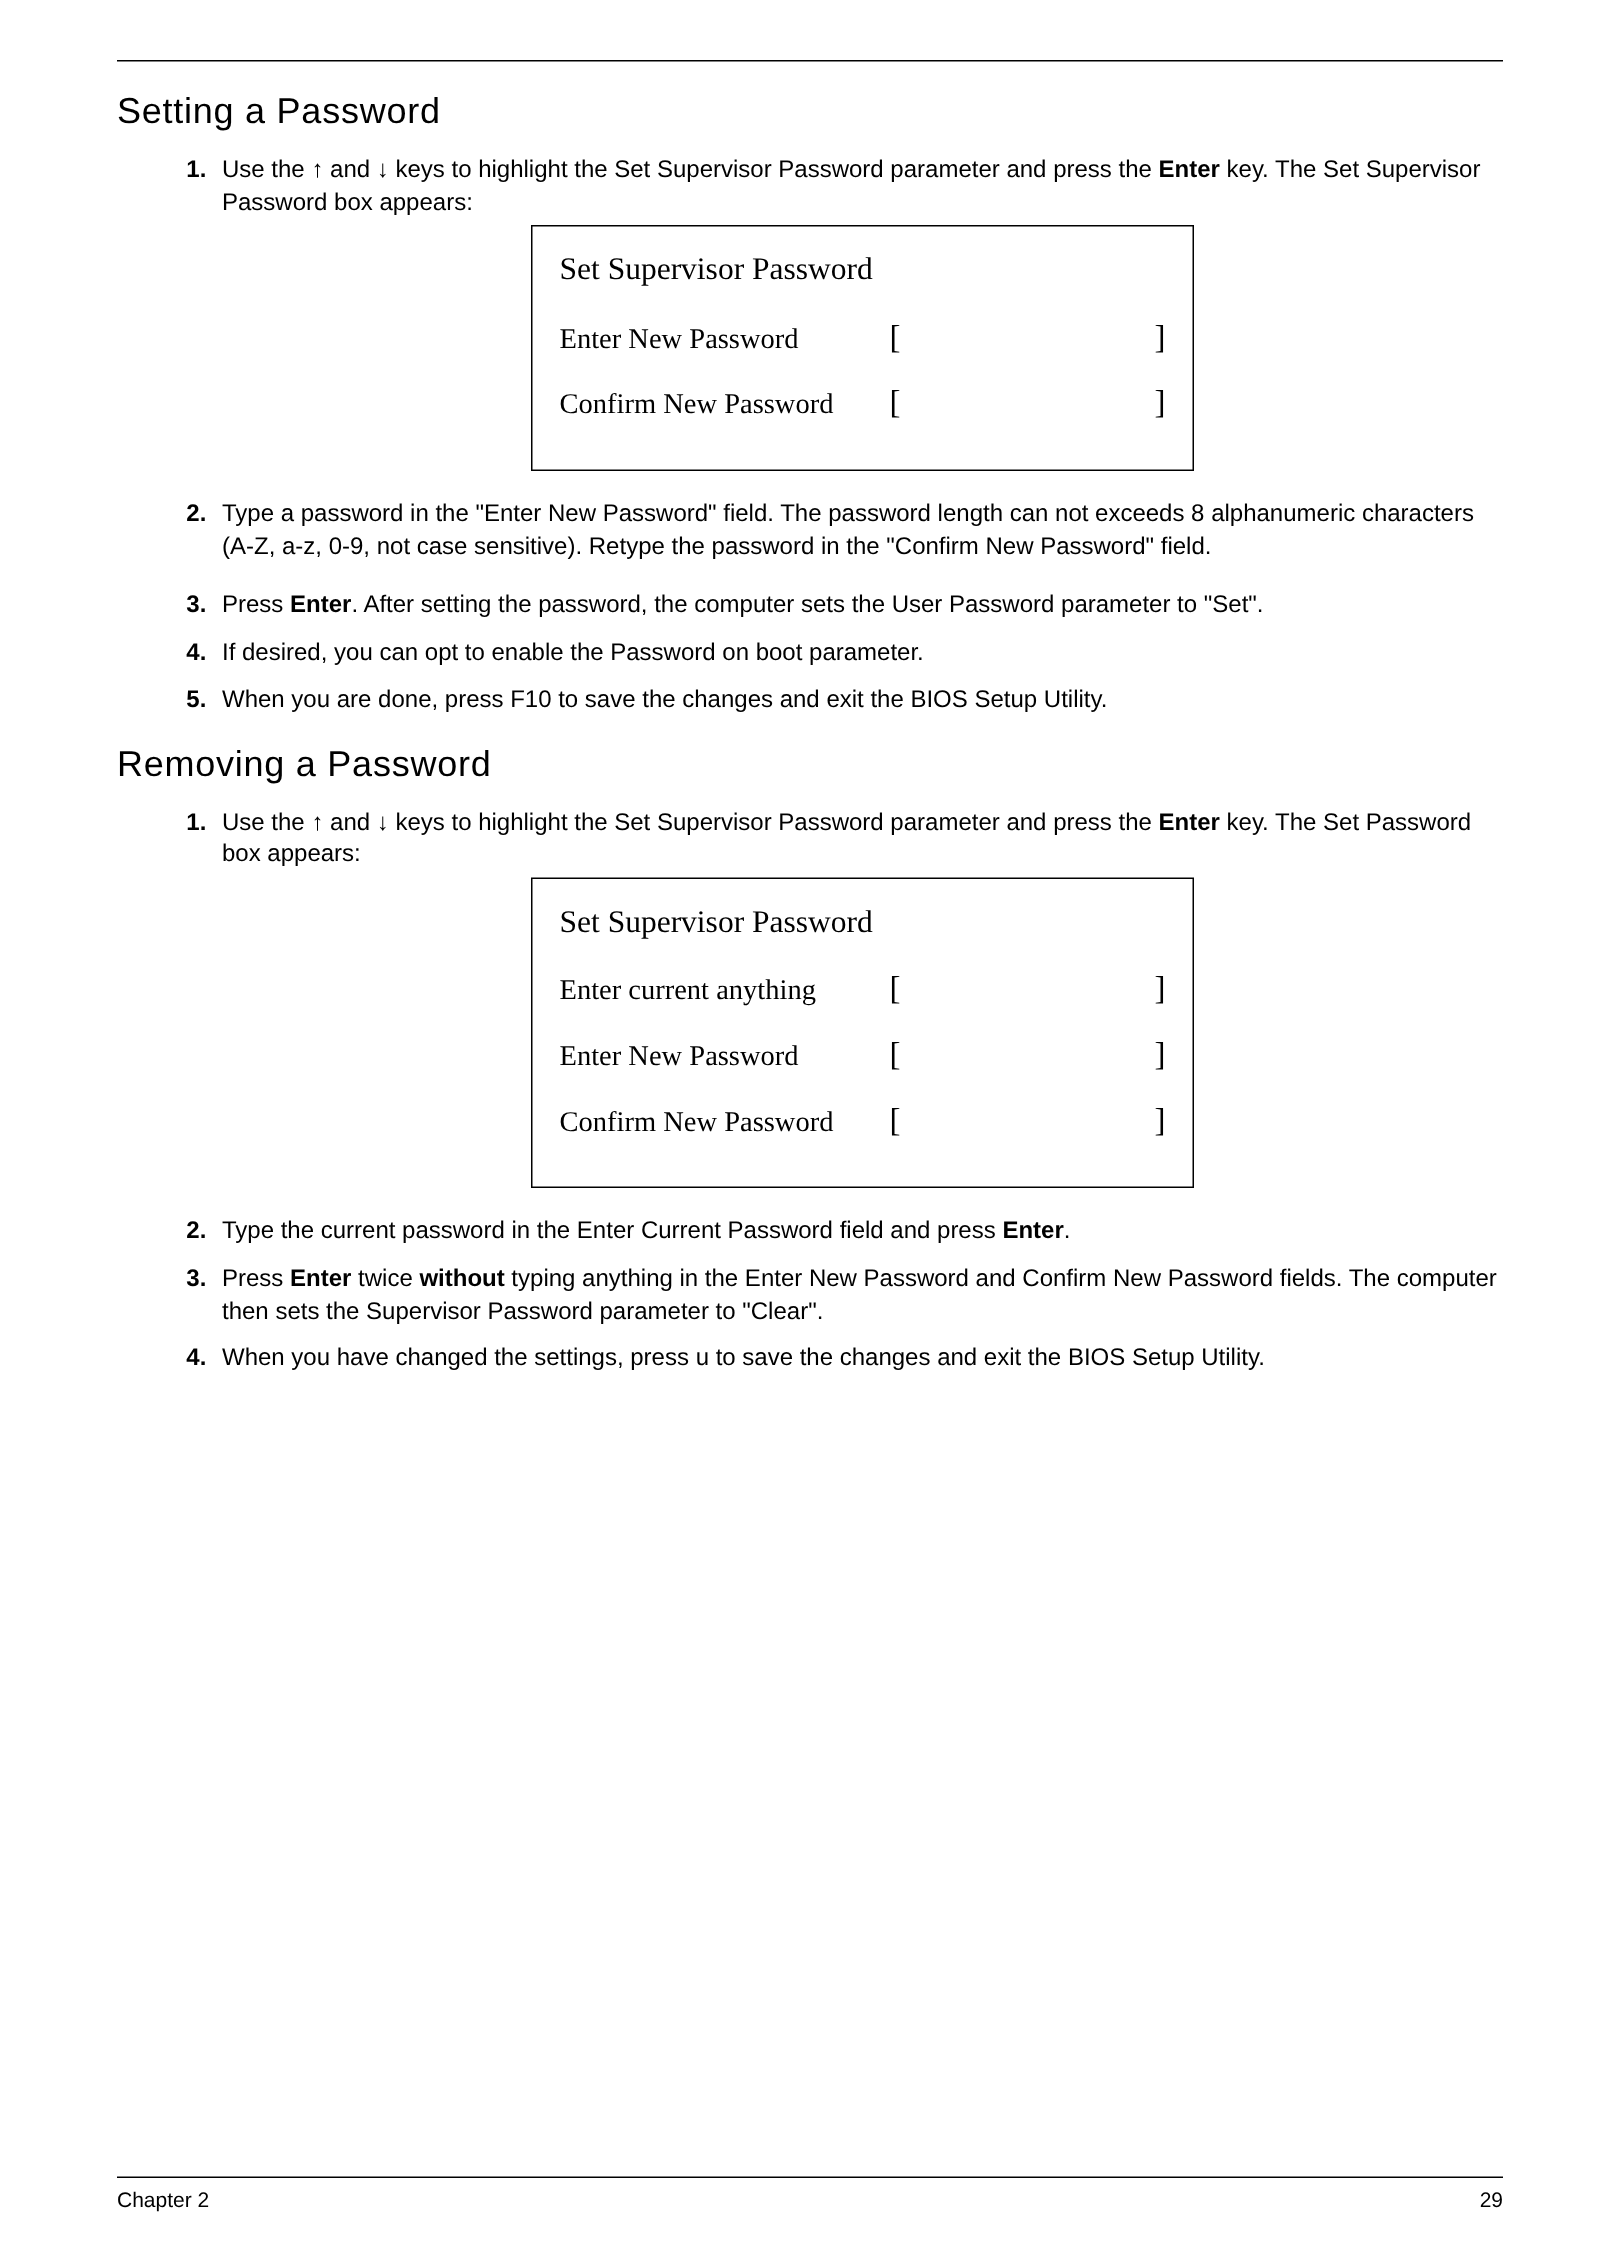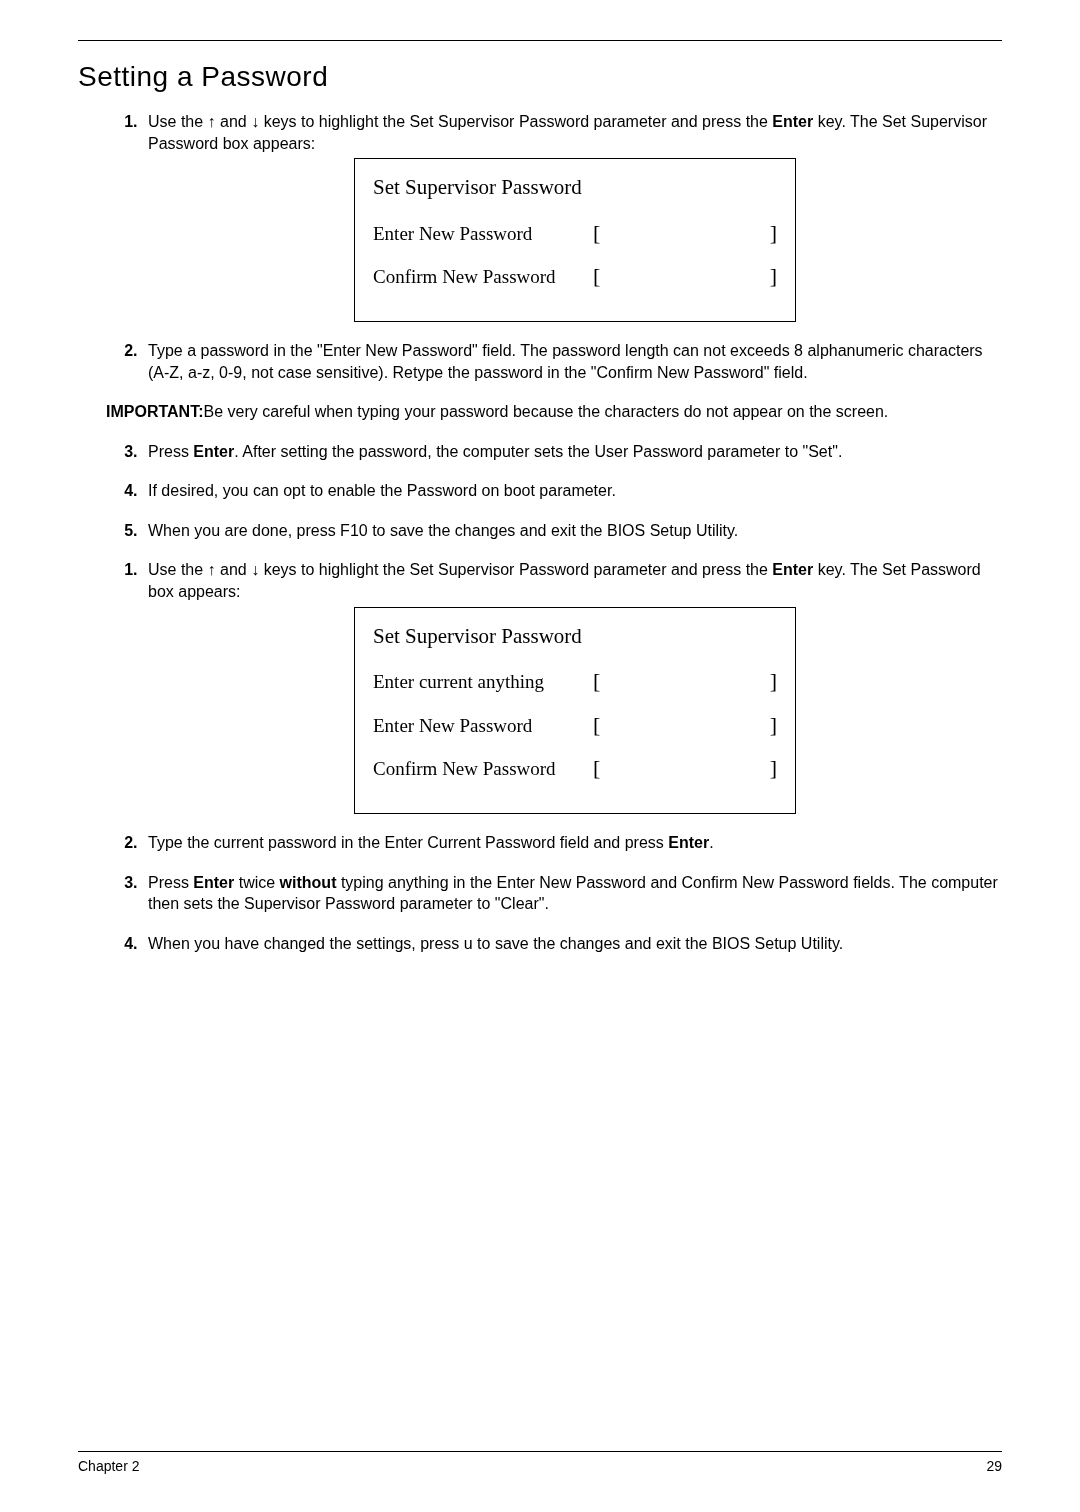--- a/index.html
+++ b/index.html
@@ -16,40 +16,39 @@
     padding: 40px 78px 30px 78px;
     position: relative;
   }
   .top-rule {
     border-top: 1.5px solid #000;
     margin-bottom: 20px;
   }
   h2.section-heading {
     font-family: Arial, Helvetica, sans-serif;
     font-weight: normal;
-    font-size: 28px;
+    font-size: 24px;
     letter-spacing: 0.5px;
     margin: 16px 0 14px 0;
   }
   .content {
     font-size: 16px;
     line-height: 1.35;
   }
   .intro {
     margin: 0 0 14px 28px;
   }
   ol.steps {
     margin: 0 0 18px 28px;
     padding-left: 36px;
   }
   ol.steps > li {
     padding-left: 6px;
     margin-bottom: 10px;
     font-size: 16px;
-    margin-top: 18px;
   }
   ol.steps > li::marker {
     font-weight: bold;
   }
   .bold { font-weight: bold; }
   .arrow { font-family: Arial; }
   .dialog {
     width: 404px;
     margin: 4px auto 18px auto;
     border: 1.5px solid #000;
@@ -122,33 +121,31 @@
             <span class="dlabel">Confirm New Password</span>
             <span class="bracket-left">[</span>
             <span class="bracket-space"></span>
             <span class="bracket-right">]</span>
           </div>
         </div>
       </li>
       <li>Type a password in the "Enter New Password" field. The password length can not exceeds 8 alphanumeric characters (A-Z, a-z, 0-9, not case sensitive). Retype the password in the "Confirm New Password" field.</li>
     </ol>
 
-    <p class="important-line">
-      <span class="bold">IMPORTANT:</span><span>Be very careful when typing your password because the characters do not appear on the screen.</span>
-    </p>
 
     <ol class="steps" start="3">
       <li>
         <span>Press </span><span class="bold">Enter</span><span>. After setting the password, the computer sets the User Password parameter to "Set".</span>
       </li>
       <li>If desired, you can opt to enable the Password on boot parameter.</li>
       <li>When you are done, press F10 to save the changes and exit the BIOS Setup Utility.</li>
     </ol>
   </div>
 
+  <h2 class="section-heading">Removing a Password</h2>
 
   <div class="content">
 
     <ol class="steps">
       <li>
         <span>Use the </span><span class="arrow">↑</span><span> and </span><span class="arrow">↓</span><span> keys to highlight the Set Supervisor Password parameter and press the </span><span class="bold">Enter</span><span> key. The Set Password box appears:</span>
 
         <div class="dialog">
           <div class="dialog-title">Set Supervisor Password</div>
           <div class="dialog-row">

